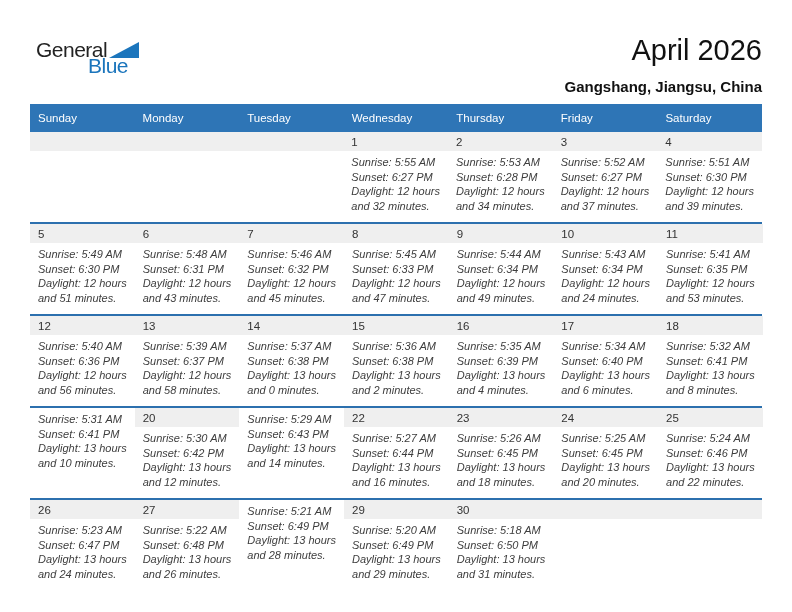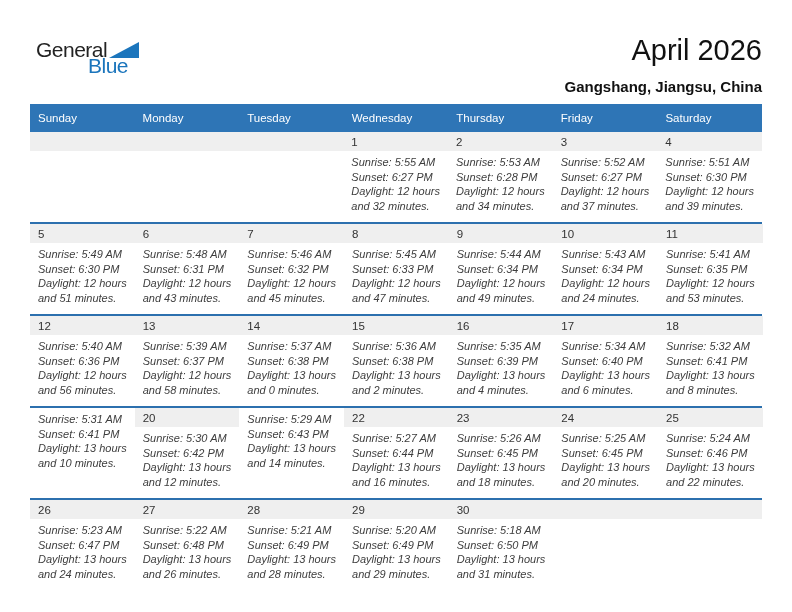--- a/index.html
+++ b/index.html
@@ -360,21 +360,20 @@
           <div class="day-cell">
             <div class="day-num">27</div>
             <div class="cell-info">
               <div class="line">Sunrise: 5:22 AM</div>
               <div class="line">Sunset: 6:48 PM</div>
               <div class="line">Daylight: 13 hours</div>
               <div class="line">and 26 minutes.</div>
             </div>
           </div>
           <div class="day-cell">
-            <div class="day-num">28</div>
             <div class="cell-info">
               <div class="line">Sunrise: 5:21 AM</div>
               <div class="line">Sunset: 6:49 PM</div>
               <div class="line">Daylight: 13 hours</div>
               <div class="line">and 28 minutes.</div>
             </div>
           </div>
           <div class="day-cell">
             <div class="day-num">29</div>
             <div class="cell-info">

